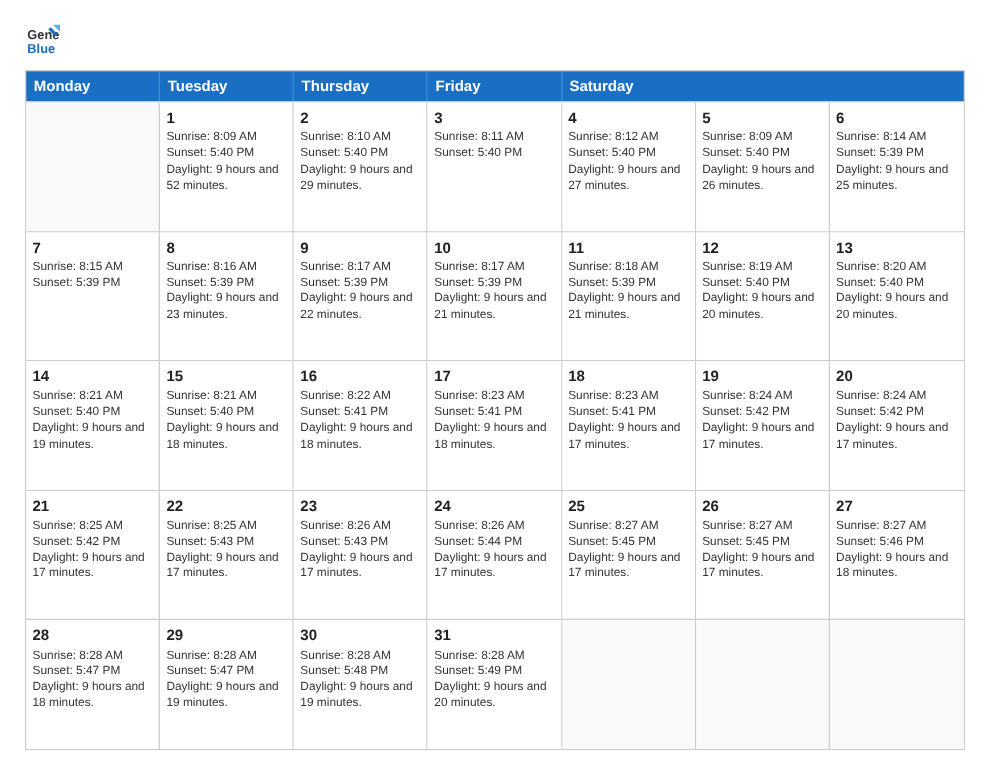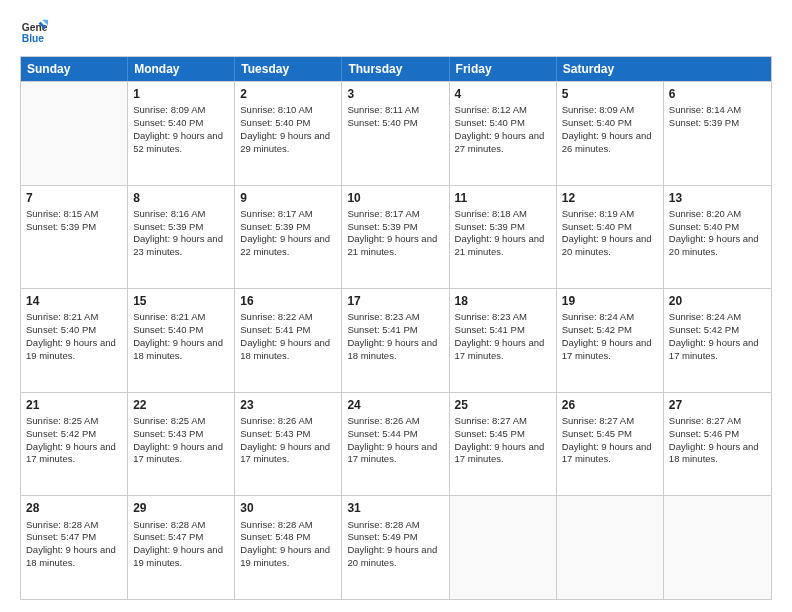--- a/index.html
+++ b/index.html
@@ -114,36 +114,35 @@
       </div>
     </div>
     <div class="title-block">
       <div class="month-title"></div>
       <div class="location"></div>
     </div>
   </div>
 
   <div class="calendar">
     <div class="cal-header" id="cal-header">
-        <div class="cal-header-cell">Sunday</div>
         <div class="cal-header-cell">Monday</div>
         <div class="cal-header-cell">Tuesday</div>
         <div class="cal-header-cell">Thursday</div>
         <div class="cal-header-cell">Friday</div>
         <div class="cal-header-cell">Saturday</div>
       </div>
     <div class="cal-body" id="cal-body">
         <div class="cal-row">
           <div class="cal-cell empty"></div>
           <div class="cal-cell"><span class="day-num">1</span><span>Sunrise: 8:09 AM</span><br><span>Sunset: 5:40 PM</span><br><span>Daylight: 9 hours and 52 minutes.</span></div>
           <div class="cal-cell"><span class="day-num">2</span><span>Sunrise: 8:10 AM</span><br><span>Sunset: 5:40 PM</span><br><span>Daylight: 9 hours and 29 minutes.</span></div>
           <div class="cal-cell"><span class="day-num">3</span><span>Sunrise: 8:11 AM</span><br><span>Sunset: 5:40 PM</span><br></div>
           <div class="cal-cell"><span class="day-num">4</span><span>Sunrise: 8:12 AM</span><br><span>Sunset: 5:40 PM</span><br><span>Daylight: 9 hours and 27 minutes.</span></div>
           <div class="cal-cell"><span class="day-num">5</span><span>Sunrise: 8:09 AM</span><br><span>Sunset: 5:40 PM</span><br><span>Daylight: 9 hours and 26 minutes.</span></div>
-          <div class="cal-cell"><span class="day-num">6</span><span>Sunrise: 8:14 AM</span><br><span>Sunset: 5:39 PM</span><br></div>
+          <div class="cal-cell"><span class="day-num">6</span><span>Sunrise: 8:14 AM</span><br><span>Sunset: 5:39 PM</span><br><span>Daylight: 9 hours and 25 minutes.</span></div>
         </div>
         <div class="cal-row">
           <div class="cal-cell"><span class="day-num">7</span><span>Sunrise: 8:15 AM</span><br><span>Sunset: 5:39 PM</span><br></div>
           <div class="cal-cell"><span class="day-num">8</span><span>Sunrise: 8:16 AM</span><br><span>Sunset: 5:39 PM</span><br><span>Daylight: 9 hours and 23 minutes.</span></div>
           <div class="cal-cell"><span class="day-num">9</span><span>Sunrise: 8:17 AM</span><br><span>Sunset: 5:39 PM</span><br><span>Daylight: 9 hours and 22 minutes.</span></div>
           <div class="cal-cell"><span class="day-num">10</span><span>Sunrise: 8:17 AM</span><br><span>Sunset: 5:39 PM</span><br><span>Daylight: 9 hours and 21 minutes.</span></div>
           <div class="cal-cell"><span class="day-num">11</span><span>Sunrise: 8:18 AM</span><br><span>Sunset: 5:39 PM</span><br><span>Daylight: 9 hours and 21 minutes.</span></div>
           <div class="cal-cell"><span class="day-num">12</span><span>Sunrise: 8:19 AM</span><br><span>Sunset: 5:40 PM</span><br><span>Daylight: 9 hours and 20 minutes.</span></div>
           <div class="cal-cell"><span class="day-num">13</span><span>Sunrise: 8:20 AM</span><br><span>Sunset: 5:40 PM</span><br><span>Daylight: 9 hours and 20 minutes.</span></div>
         </div>

